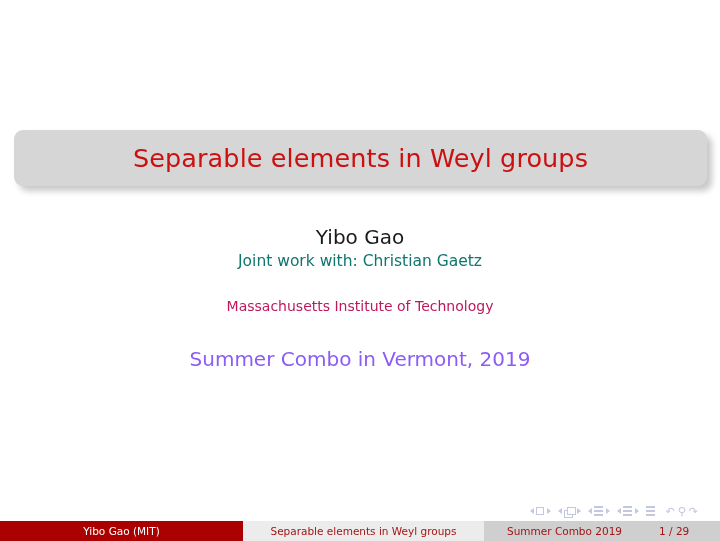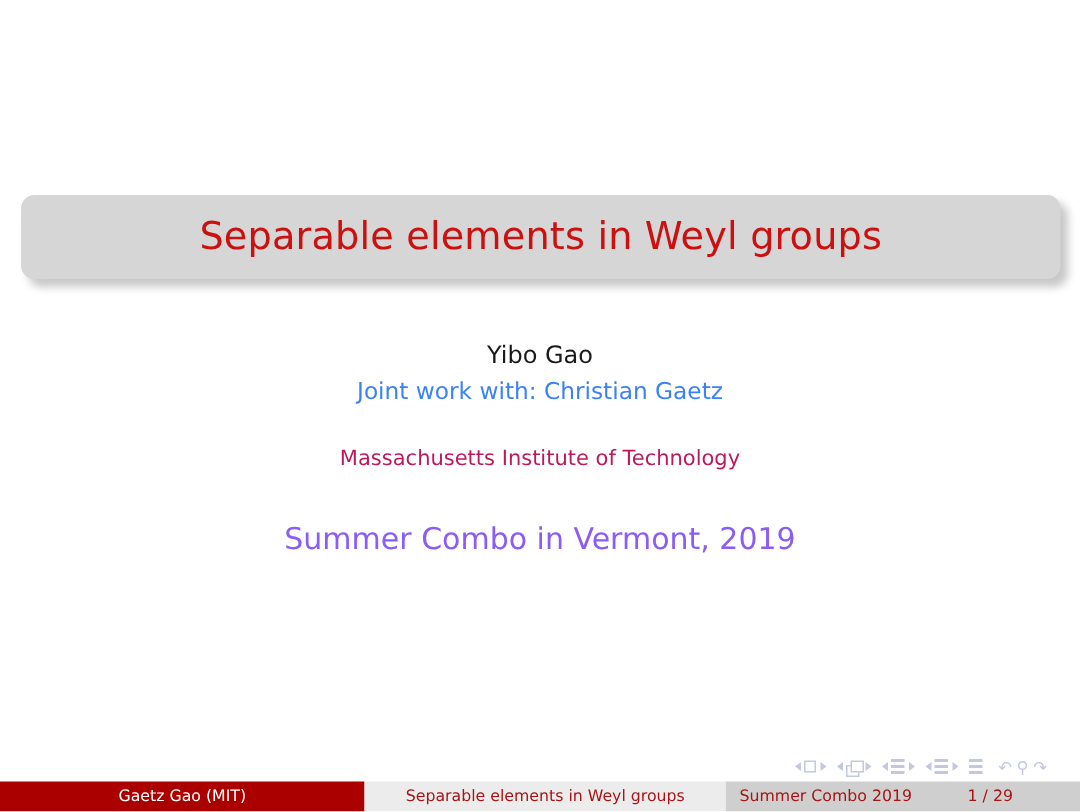--- a/index.html
+++ b/index.html
@@ -43,29 +43,29 @@
   
   #titlepage-body {
     position: absolute;
     left: 0;
     top: 224px;
     width: 720px;
     text-align: center;
   }
 
   #author-name {
-    font-size: 16px;
+    font-size: 20px;
     line-height: 26px;
     color: #1a1a1a;
   }
 
   #author-joint {
     font-size: 15.5px;
     line-height: 22px;
-    color: #3b82f6;
+    color: #0f766e;
   }
 
   #institute {
     margin-top: 24px;
     font-size: 14px;
     line-height: 20px;
     color: #be185d;
   }
 
   #event-date {
@@ -180,21 +180,21 @@
     width: 241px;
     background: #ececec;
     color: #a51515;
   }
 
   #foot-date-page {
     width: 236px;
     background: #cfcfcf;
     color: #a51515;
     justify-content: flex-start;
-    padding-left: 9px;
+    padding-left: 23px;
     gap: 37px;
     align-items: center;
   }
 </style>
 </head>
 <body>
 
 <div id="title-block">
   <div id="title-text">Separable elements in Weyl groups</div>
 </div>
@@ -250,19 +250,19 @@
 
   <div class="nav-backfwd">
     <span class="nav-arc">↶</span>
     <span class="nav-arc">⚲</span>
     <span class="nav-arc">↷</span>
   </div>
 
 </div>
 
 <div id="footline">
-  <div id="foot-author" class="foot-seg">Gaetz Gao  (MIT)</div>
+  <div id="foot-author" class="foot-seg">Yibo Gao  (MIT)</div>
   <div id="foot-title" class="foot-seg">Separable elements in Weyl groups</div>
   <div id="foot-date-page" class="foot-seg">
     <span>Summer Combo 2019</span>
     <span>1 / 29</span>
   </div>
 </div>
 
 </body></html>

